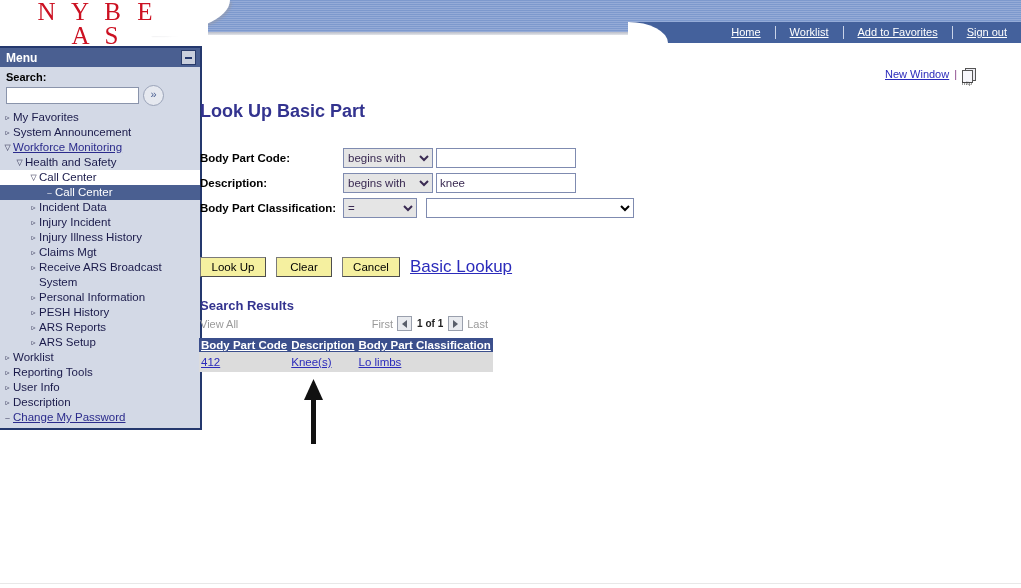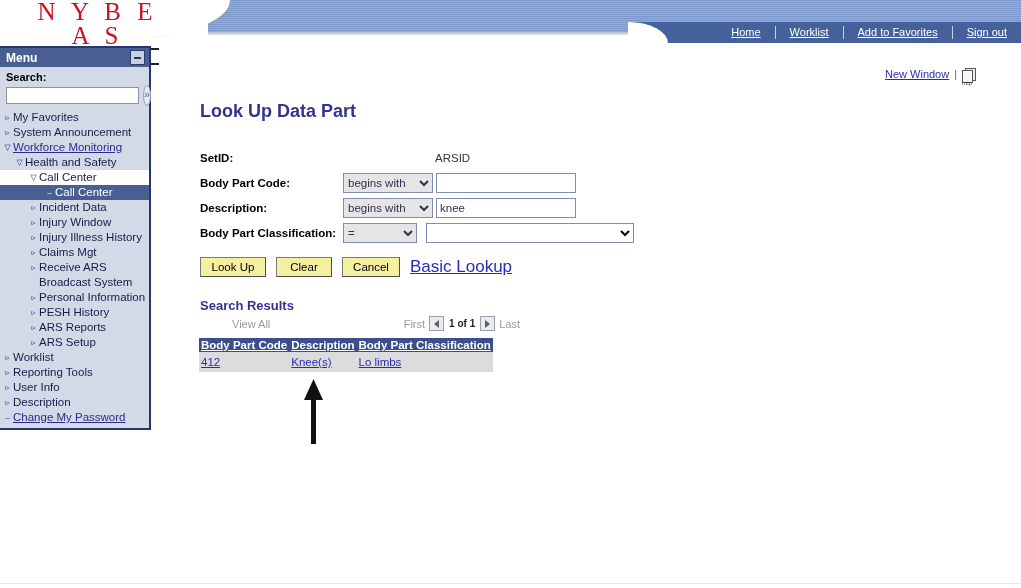--- a/index.html
+++ b/index.html
@@ -123,21 +123,21 @@
   #logo .rule2 {
     height: 2px;
     background: #222;
     margin: 0 1px;
   }
 
   
   #menu {
     position: absolute;
     left: 0; top: 46px;
-    width: 151px;
+    width: 202px;
     border: 2px solid #24386d;
     border-left: none;
     background: #d3d9e6;
     box-sizing: border-box;
   }
   #menu-header {
     height: 19px;
     background: #4a5f91;
     display: flex;
     align-items: center;
@@ -367,21 +367,20 @@
   }
   #pager {
     position: absolute;
     left: 200px; top: 316px;
     width: 292px;
     display: flex;
     align-items: center;
     justify-content: space-between;
     font-size: 11px;
     color: #9a9a9a;
-    margin-left: 32px;
   }
   #pager .viewall { cursor: pointer; }
   #pager .nav {
     display: flex;
     align-items: center;
   }
   #pager .nav .word { margin: 0 4px; }
   #pager .count {
     color: #222;
     font-size: 10px;
@@ -516,21 +515,21 @@
         <div class="mi lvl4 selected">
           <span class="marker">–</span>
           <span class="mlabel">Call Center</span>
         </div>
         <div class="mi lvl3">
           <span class="marker">▹</span>
           <span class="mlabel">Incident Data</span>
         </div>
         <div class="mi lvl3">
           <span class="marker">▹</span>
-          <span class="mlabel">Injury Window</span>
+          <span class="mlabel">Injury Incident</span>
         </div>
         <div class="mi lvl3">
           <span class="marker">▹</span>
           <span class="mlabel">Injury Illness History</span>
         </div>
         <div class="mi lvl3">
           <span class="marker">▹</span>
           <span class="mlabel">Claims Mgt</span>
         </div>
         <div class="mi lvl3">
@@ -579,27 +578,23 @@
   <div id="newwindow">
     <a>New Window</a>
     <span class="sep">|</span>
     <span class="httpicon">
       <span class="pg pg1"></span>
       <span class="pg pg2"></span>
       <span class="lbl">http</span>
     </span>
   </div>
 
-  <div id="page-title">Look Up Data Part</div>
+  <div id="page-title">Look Up Basic Part</div>
 
   <div id="form">
-    <div class="frow">
-      <span class="flabel">SetID:</span>
-      <span class="fvalue-plain">ARSID</span>
-    </div>
 
     <div class="frow">
       <span class="flabel">Body Part Code:</span>
       <select class="op op-wide">
         <option>begins with</option>
       </select>
       <input class="txt" type="text" value="" style="">
     </div>
 
     <div class="frow">

